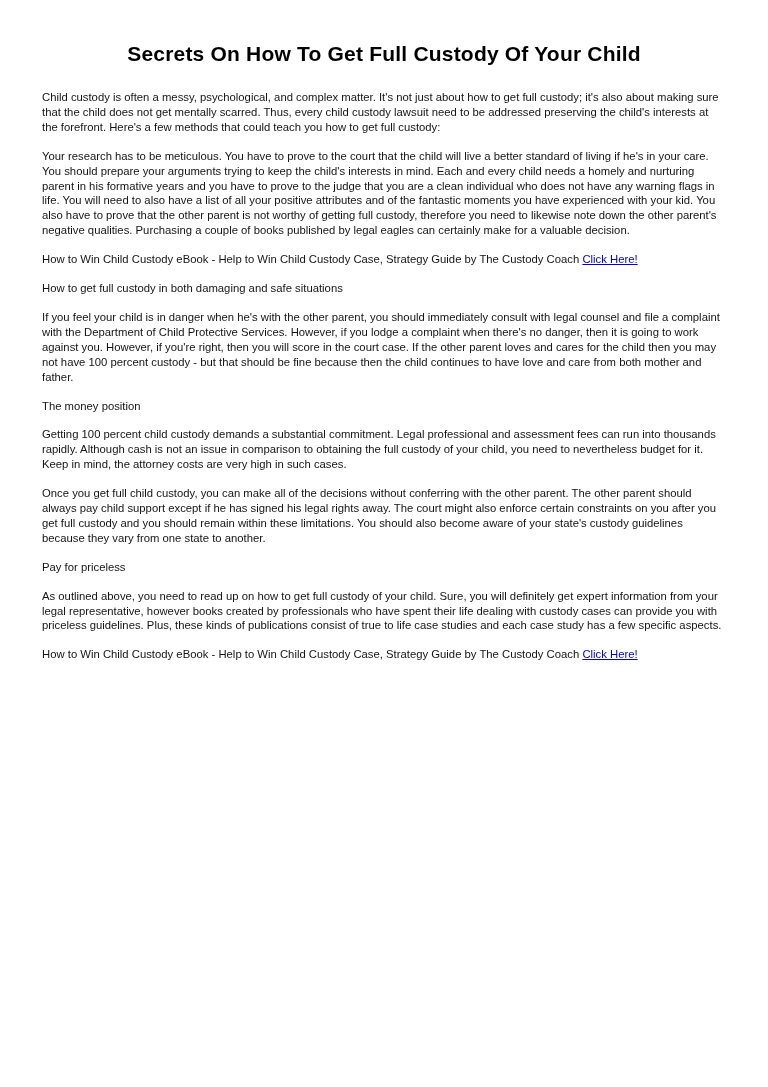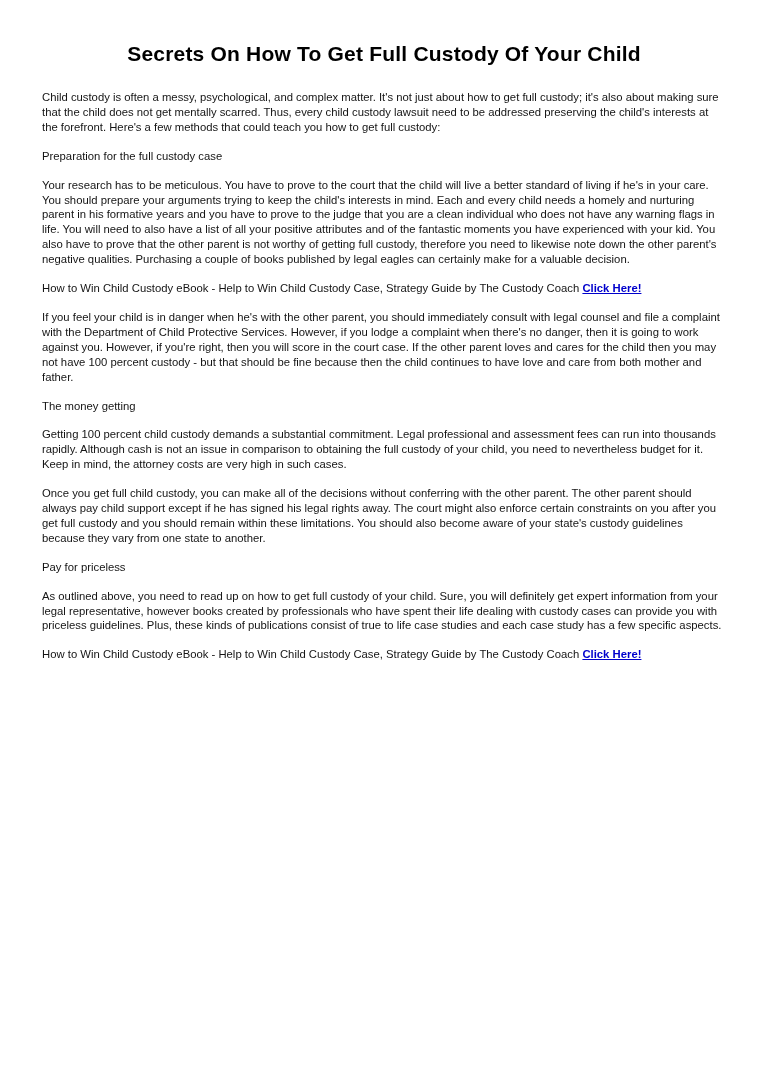--- a/index.html
+++ b/index.html
@@ -27,48 +27,48 @@
     letter-spacing: 0.2px;
   }
   .para {
     font-size: 11.3px;
     line-height: 1.32;
     margin: 0 0 14px 0;
     color: #141414;
   }
   .cta-link {
     color: #0000cc;
-    font-weight: bold;
+    font-weight: normal;
     text-decoration: underline;
     cursor: pointer;
     margin-top: 15px;
   }
 </style>
 </head>
 <body>
 
 <div class="page">
 
   <h1 class="doc-title">Secrets On How To Get Full Custody Of Your Child</h1>
 
   <p class="para">Child custody is often a messy, psychological, and complex matter. It's not just about how to get full custody; it's also about making sure that the child does not get mentally scarred. Thus, every child custody lawsuit need to be addressed preserving the child's interests at the forefront. Here's a few methods that could teach you how to get full custody:</p>
 
-  <p class="para">Preparation for the full custody case</p>
 
   <p class="para">Your research has to be meticulous. You have to prove to the court that the child will live a better standard of living if he's in your care. You should prepare your arguments trying to keep the child's interests in mind. Each and every child needs a homely and nurturing parent in his formative years and you have to prove to the judge that you are a clean individual who does not have any warning flags in life. You will need to also have a list of all your positive attributes and of the fantastic moments you have experienced with your kid. You also have to prove that the other parent is not worthy of getting full custody, therefore you need to likewise note down the other parent's negative qualities. Purchasing a couple of books published by legal eagles can certainly make for a valuable decision.</p>
 
   <p class="para">
     <span>How to Win Child Custody eBook - Help to Win Child Custody Case, Strategy Guide by The Custody Coach</span>
     <a href="#" class="cta-link">Click Here!</a>
   </p>
 
+  <p class="para">How to get full custody in both damaging and safe situations</p>
 
   <p class="para">If you feel your child is in danger when he's with the other parent, you should immediately consult with legal counsel and file a complaint with the Department of Child Protective Services. However, if you lodge a complaint when there's no danger, then it is going to work against you. However, if you're right, then you will score in the court case. If the other parent loves and cares for the child then you may not have 100 percent custody - but that should be fine because then the child continues to have love and care from both mother and father.</p>
 
-  <p class="para">The money getting</p>
+  <p class="para">The money position</p>
 
   <p class="para">Getting 100 percent child custody demands a substantial commitment. Legal professional and assessment fees can run into thousands rapidly. Although cash is not an issue in comparison to obtaining the full custody of your child, you need to nevertheless budget for it. Keep in mind, the attorney costs are very high in such cases.</p>
 
 
   <p class="para">Once you get full child custody, you can make all of the decisions without conferring with the other parent. The other parent should always pay child support except if he has signed his legal rights away. The court might also enforce certain constraints on you after you get full custody and you should remain within these limitations. You should also become aware of your state's custody guidelines because they vary from one state to another.</p>
 
   <p class="para">Pay for priceless</p>
 
   <p class="para">As outlined above, you need to read up on how to get full custody of your child. Sure, you will definitely get expert information from your legal representative, however books created by professionals who have spent their life dealing with custody cases can provide you with priceless guidelines. Plus, these kinds of publications consist of true to life case studies and each case study has a few specific aspects.</p>
 

